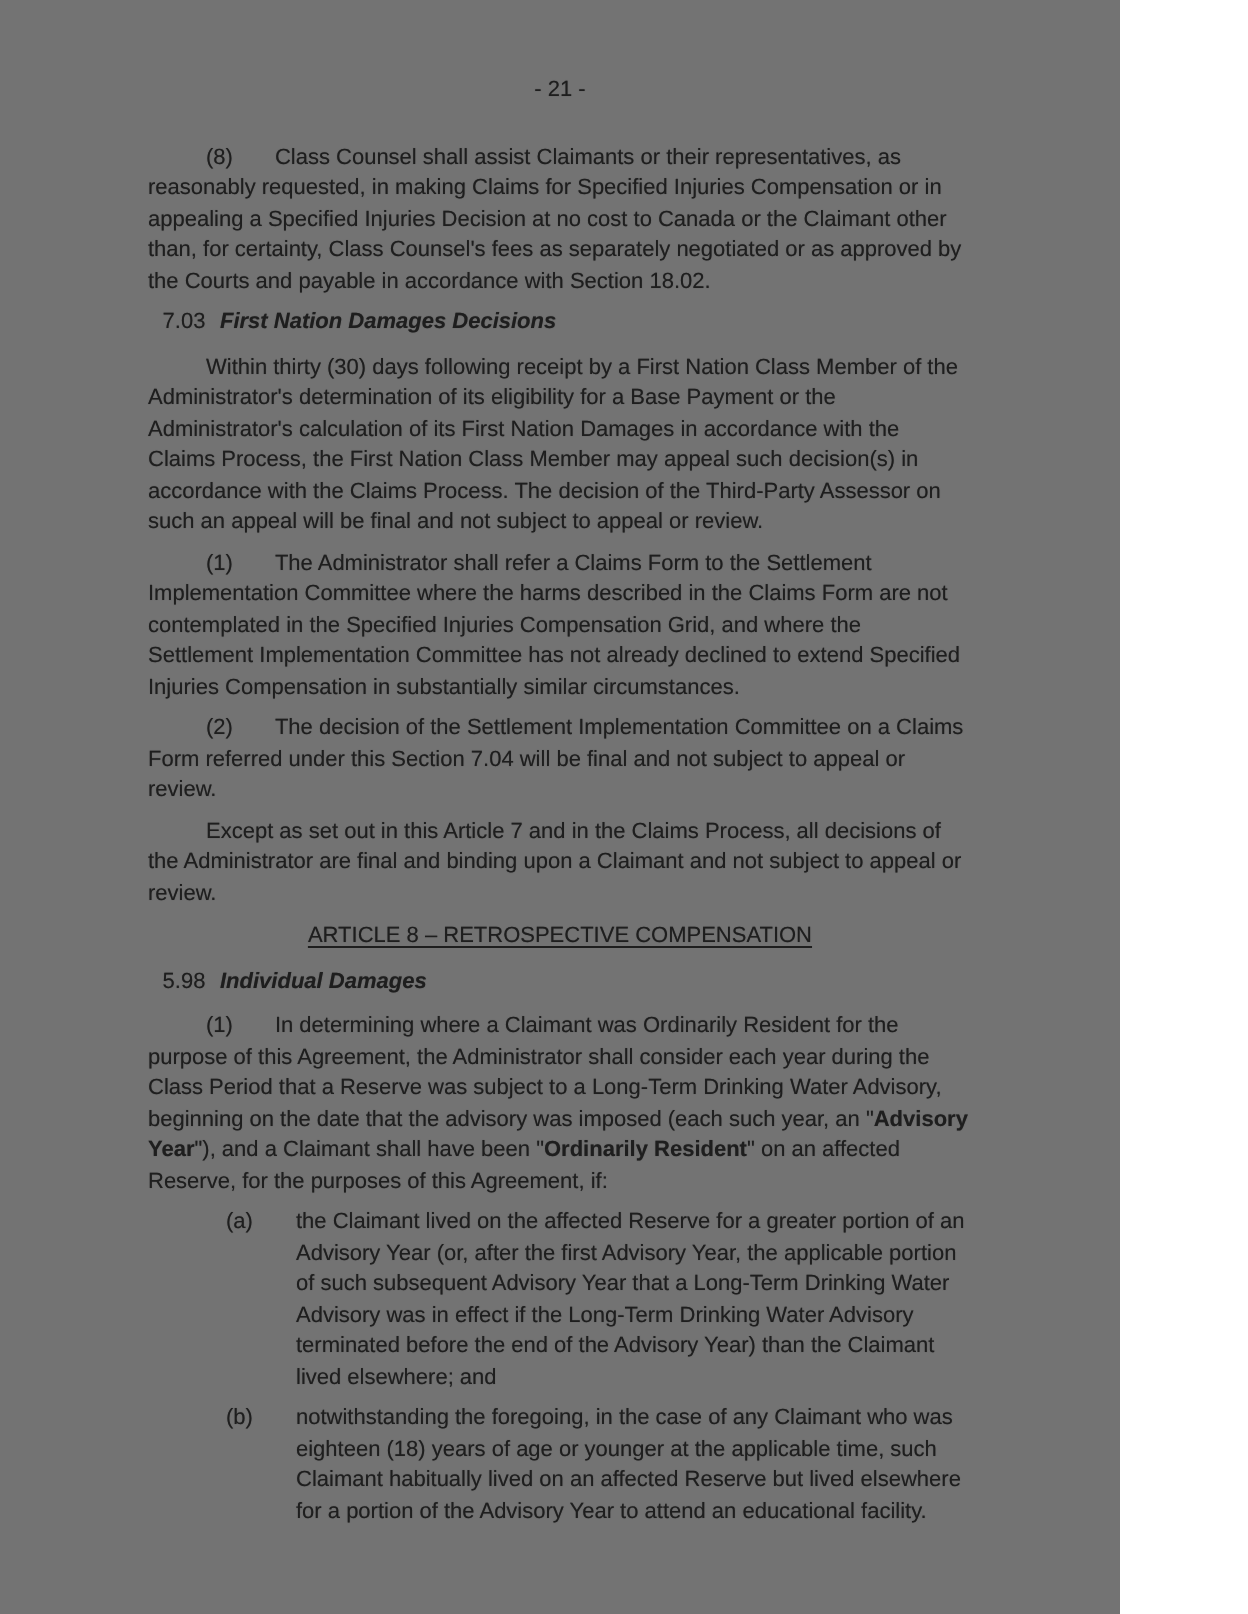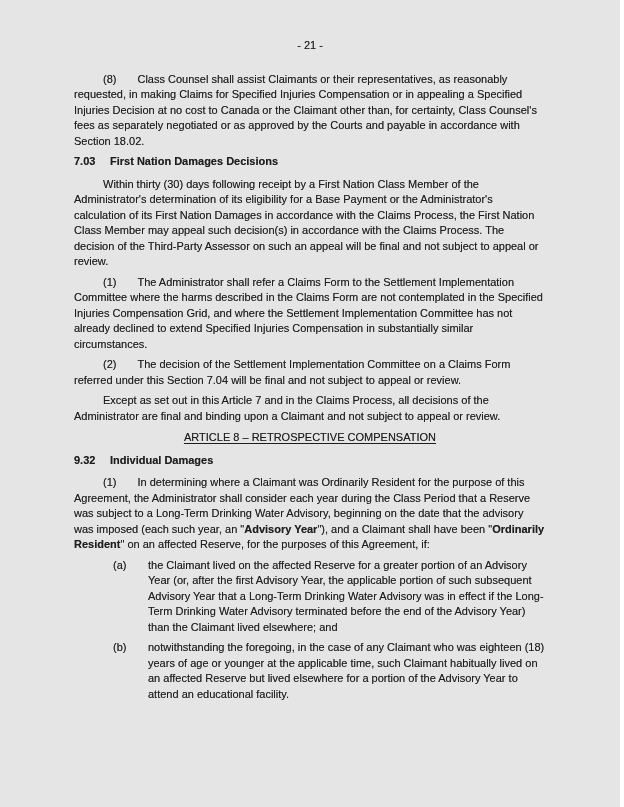--- a/index.html
+++ b/index.html
@@ -2,25 +2,25 @@
 <html><head>
 <meta charset="utf-8">
 <style>
   html, body {
     margin: 0;
     padding: 0;
     background: #ffffff;
   }
   .page {
     position: relative;
-    width: 620px;
+    width: 560px;
     height: 807px;
     box-sizing: border-box;
     padding: 38px 74px 0 74px;
-    background: #e5e5e5;
+    background: #737373;
     font-family: "Liberation Sans", "DejaVu Sans", sans-serif;
     font-size: 11px;
     line-height: 15.5px;
     color: #1e1e1e;
     text-shadow: 0 0 0.4px rgba(30,30,30,0.55);
     overflow: hidden;
   }
   .pageno {
     text-align: center;
     margin: 0 0 18px 0;
@@ -36,24 +36,26 @@
   }
   .sec-heading {
     margin: 2px 0 7px 0;
     font-size: 11px;
     line-height: 15.5px;
     font-weight: normal;
   }
   .sec-num {
     display: inline-block;
     width: 36px;
-    font-weight: bold;
+    font-weight: normal;
+    text-align: center;
   }
   .sec-title {
     font-weight: bold;
+    font-style: italic;
   }
   .article-heading {
     margin: 6px 0 7px 0;
     font-size: 11px;
     line-height: 15.5px;
     text-align: center;
     font-weight: normal;
   }
   .article-heading .article-title {
     text-decoration: underline;
@@ -87,21 +89,21 @@
 
   <p class="para"><span class="marker">(1)</span><span class="tab"></span><span>The Administrator shall refer a Claims Form to the Settlement Implementation Committee where the harms described in the Claims Form are not contemplated in the Specified Injuries Compensation Grid, and where the Settlement Implementation Committee has not already declined to extend Specified Injuries Compensation in substantially similar circumstances.</span></p>
 
   <p class="para"><span class="marker">(2)</span><span class="tab"></span><span>The decision of the Settlement Implementation Committee on a Claims Form referred under this Section 7.04 will be final and not subject to appeal or review.</span></p>
 
 
   <p class="para">Except as set out in this Article 7 and in the Claims Process, all decisions of the Administrator are final and binding upon a Claimant and not subject to appeal or review.</p>
 
   <h1 class="article-heading"><span class="article-title">ARTICLE 8 – RETROSPECTIVE COMPENSATION</span></h1>
 
-  <h2 class="sec-heading"><span class="sec-num">9.32</span><span class="sec-title">Individual Damages</span></h2>
+  <h2 class="sec-heading"><span class="sec-num">5.98</span><span class="sec-title">Individual Damages</span></h2>
 
   <p class="para"><span class="marker">(1)</span><span class="tab"></span><span>In determining where a Claimant was Ordinarily Resident for the purpose of this Agreement, the Administrator shall consider each year during the Class Period that a Reserve was subject to a Long-Term Drinking Water Advisory, beginning on the date that the advisory was imposed (each such year, an "<b>Advisory Year</b>"), and a Claimant shall have been "<b>Ordinarily Resident</b>" on an affected Reserve, for the purposes of this Agreement, if:</span></p>
 
   <div class="subitem"><span class="submarker">(a)</span><span>the Claimant lived on the affected Reserve for a greater portion of an Advisory Year (or, after the first Advisory Year, the applicable portion of such subsequent Advisory Year that a Long-Term Drinking Water Advisory was in effect if the Long-Term Drinking Water Advisory terminated before the end of the Advisory Year) than the Claimant lived elsewhere; and</span></div>
 
   <div class="subitem"><span class="submarker">(b)</span><span>notwithstanding the foregoing, in the case of any Claimant who was eighteen (18) years of age or younger at the applicable time, such Claimant habitually lived on an affected Reserve but lived elsewhere for a portion of the Advisory Year to attend an educational facility.</span></div>
 
 </div>
 
 </body></html>

